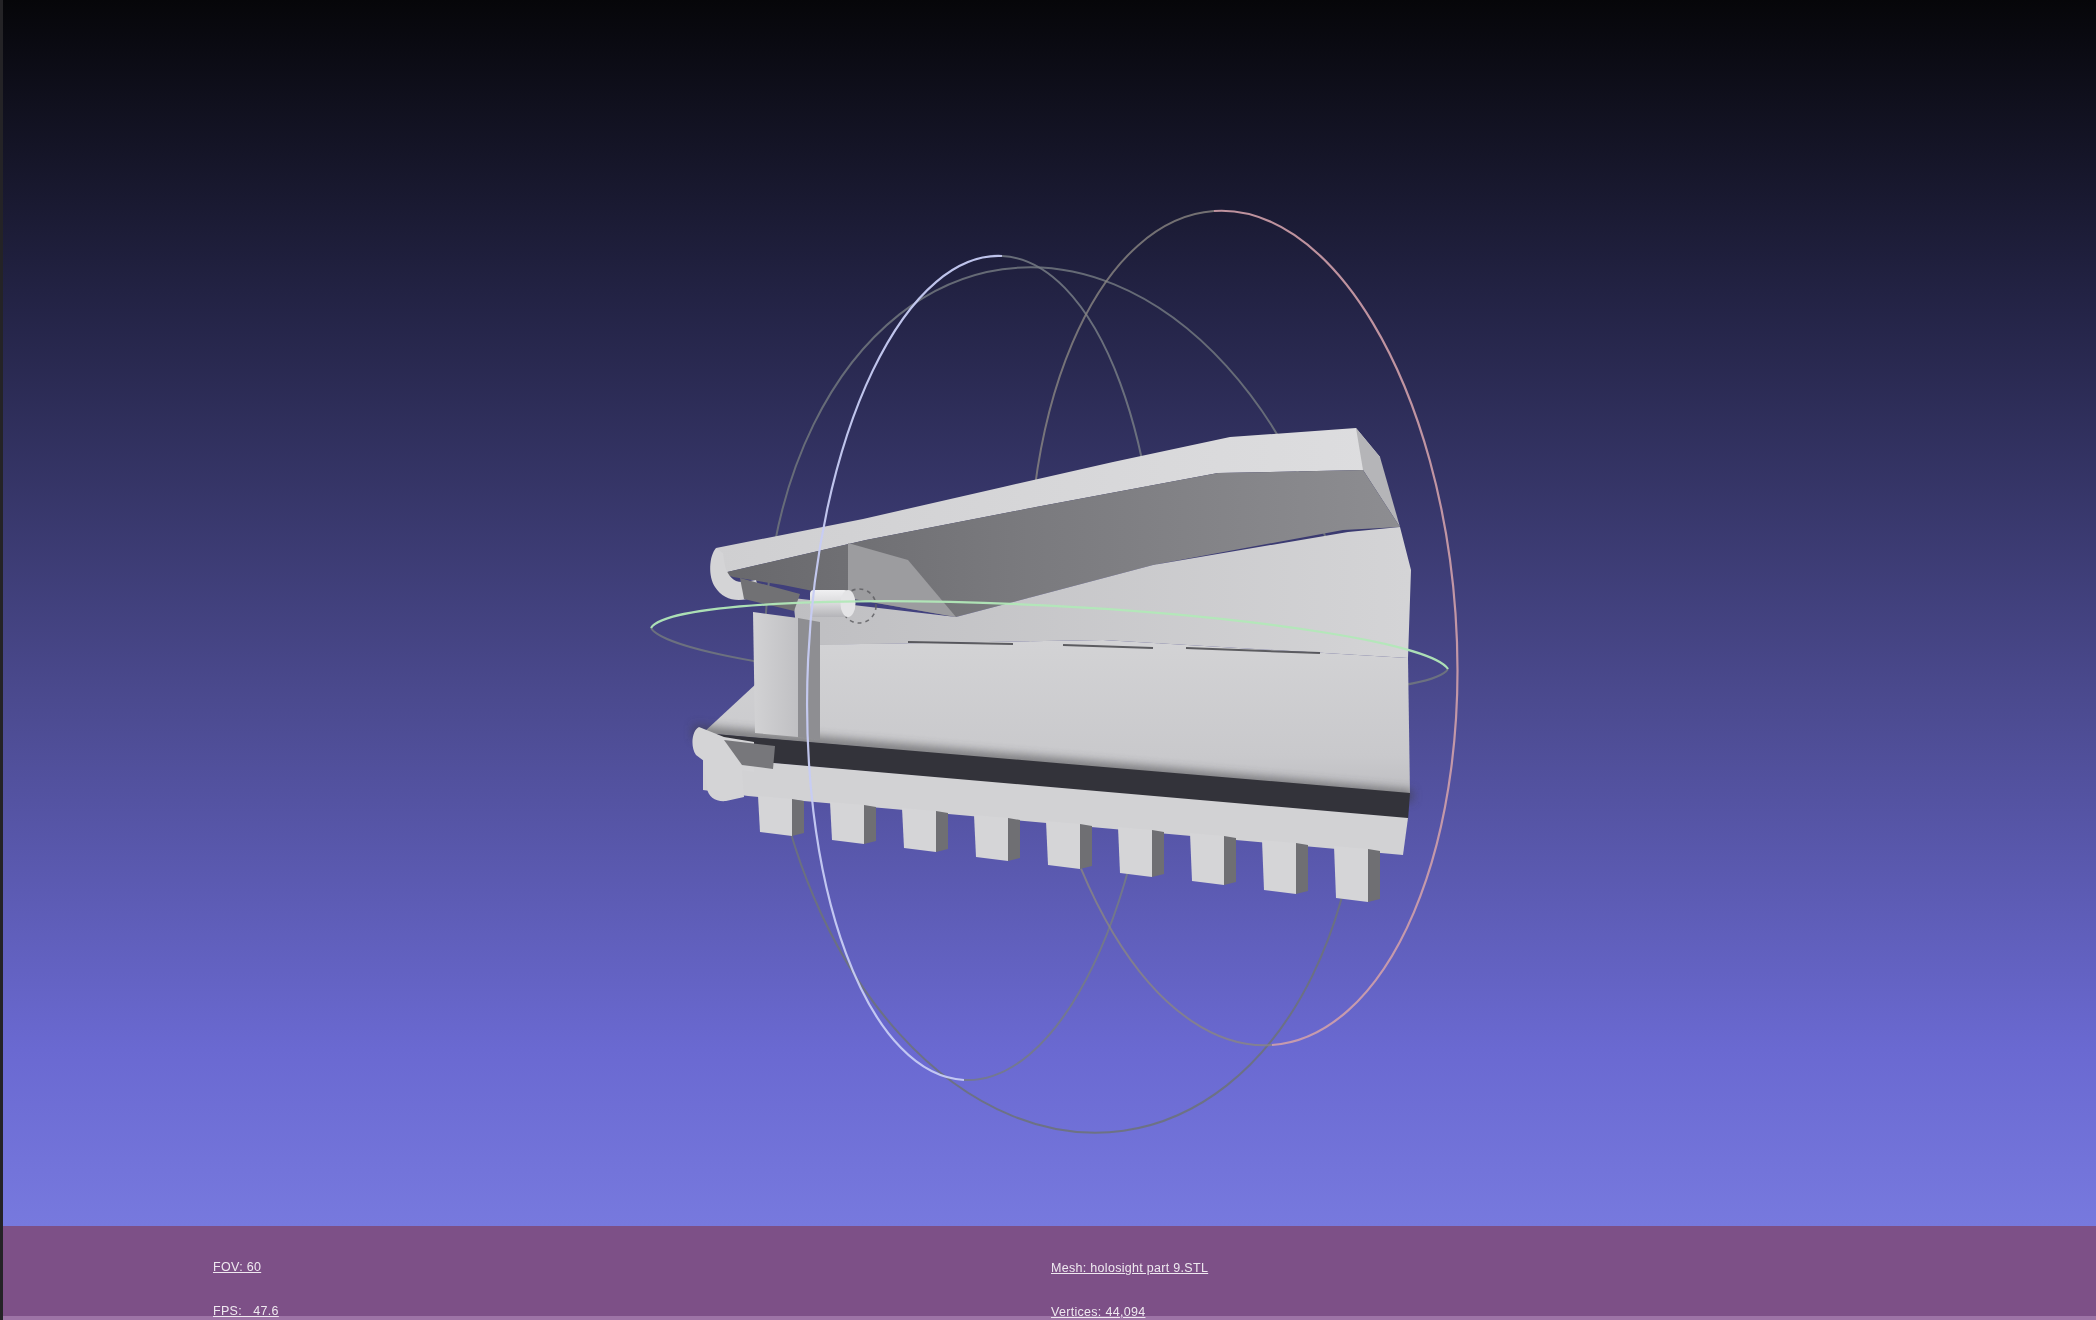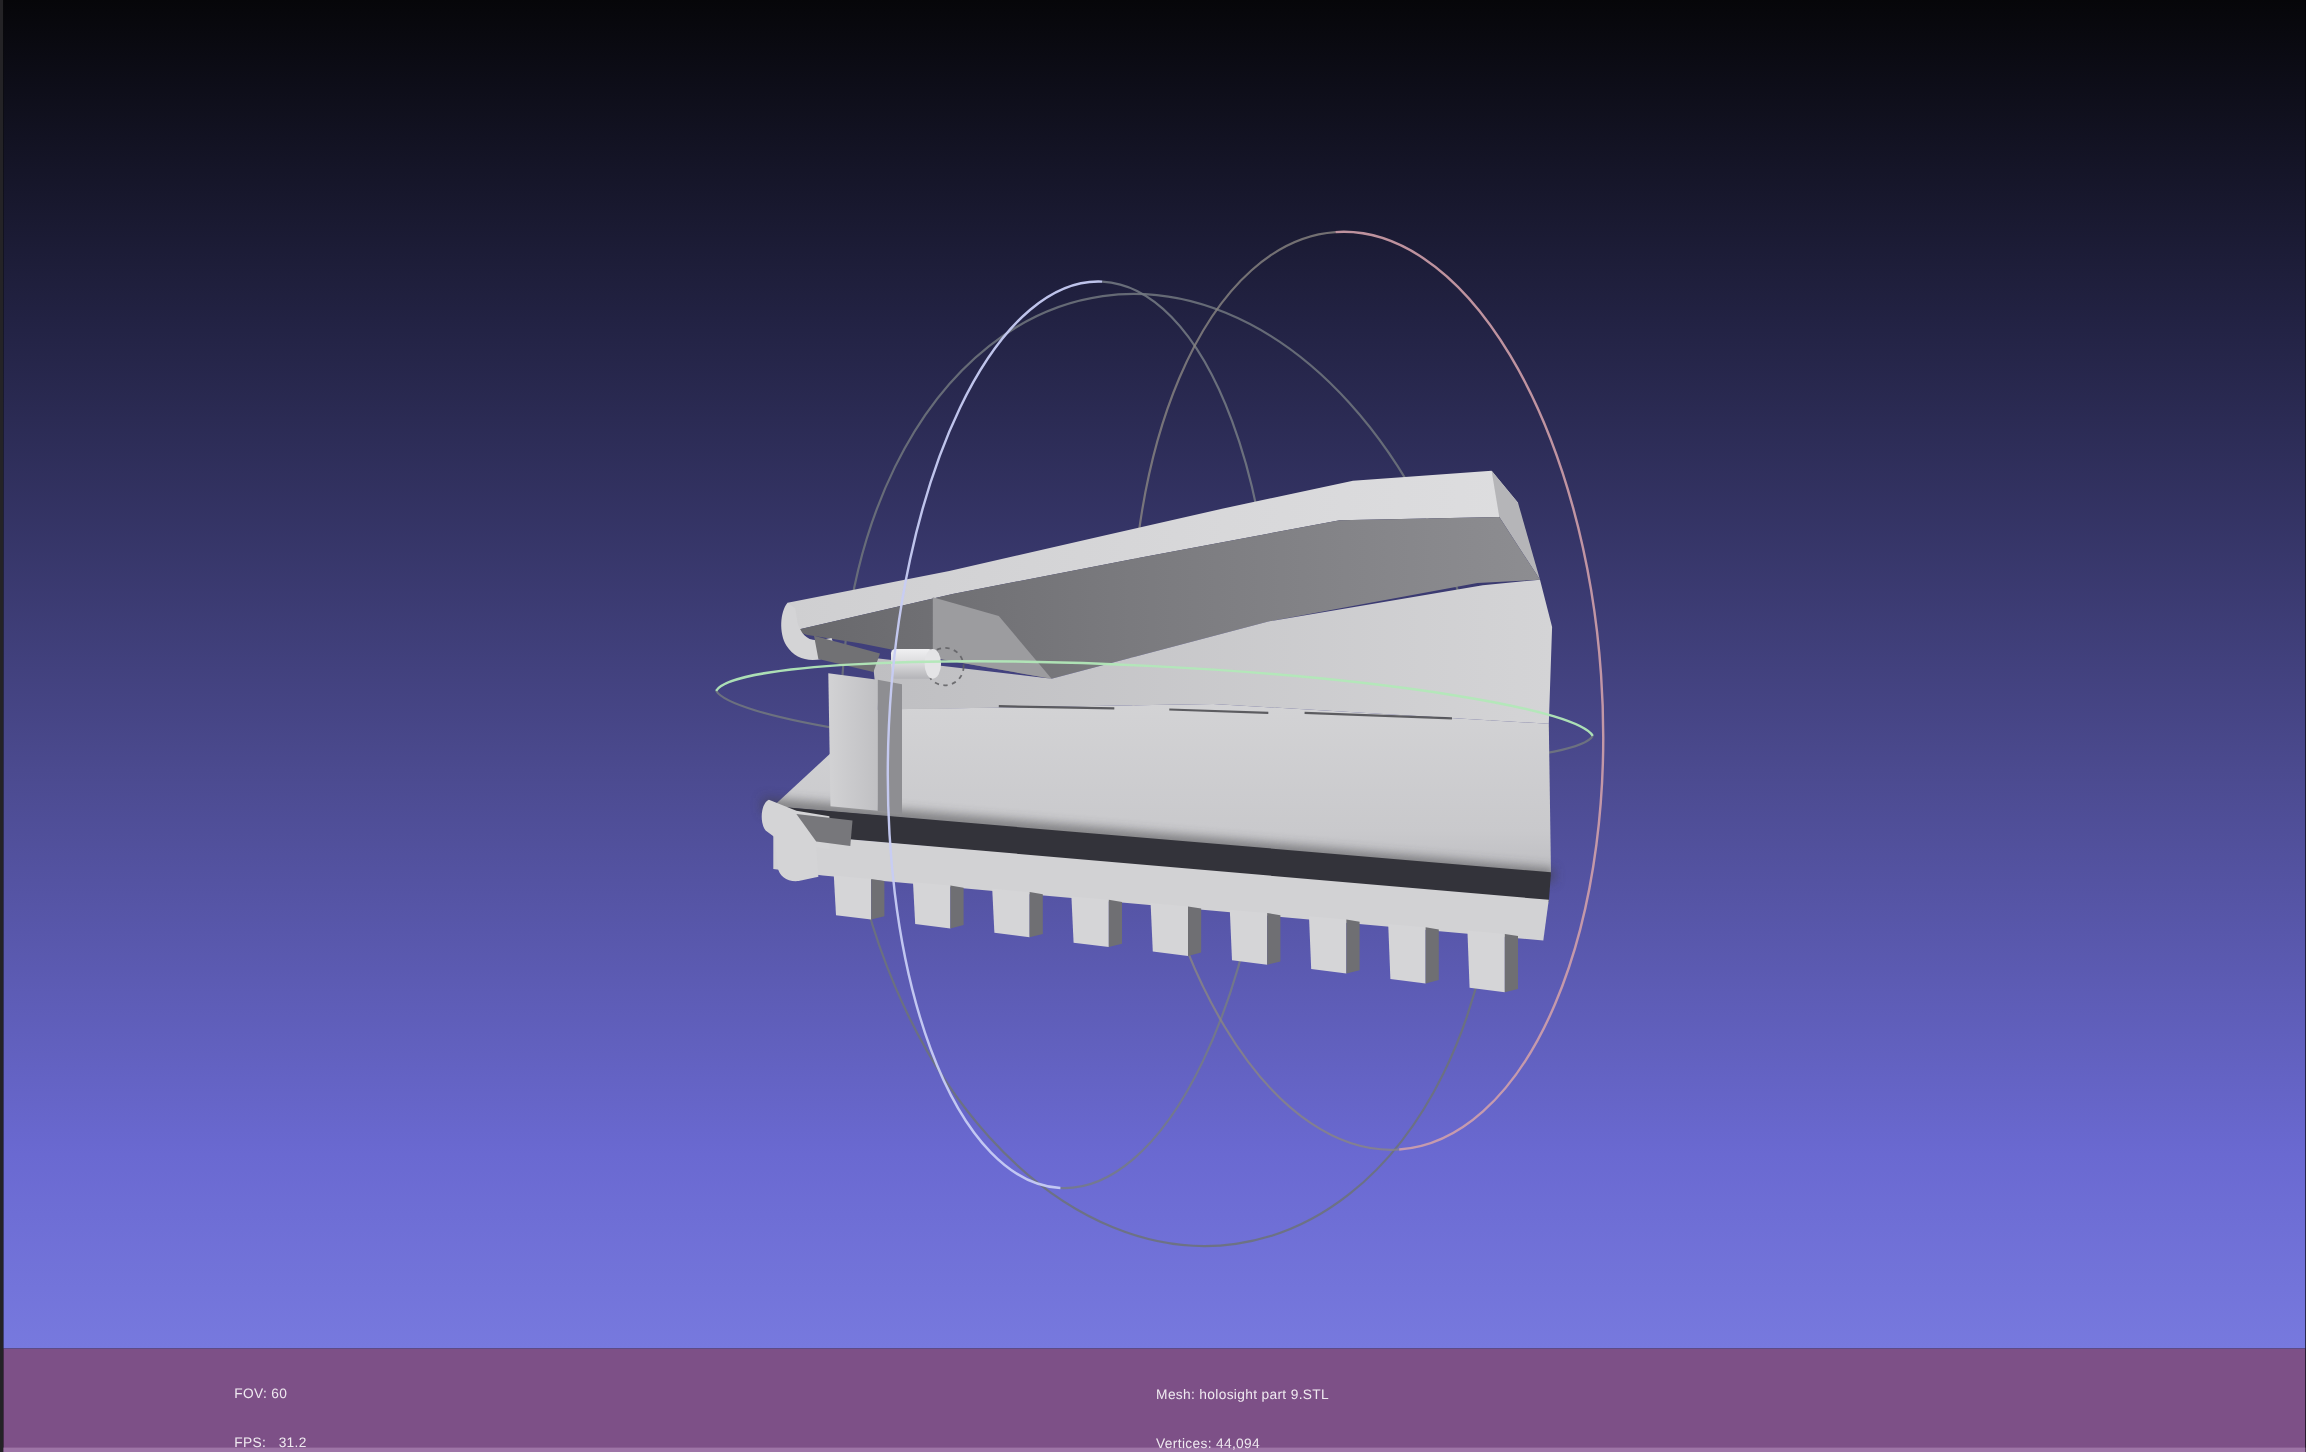--- a/index.html
+++ b/index.html
@@ -25,21 +25,21 @@
   .hud{
     position:absolute;
     color:#efe9f0;
     font-size:12.5px;
     line-height:14.5px;
     letter-spacing:0.3px;
     white-space:pre;
   }
   #hud-left{left:210px;top:5px;}
   #hud-right{left:1048px;top:6px;}
-  .hud div{height:14.5px;}
+  .hud div{height:14.5px;text-decoration:underline;}
 </style>
 </head>
 <body>
 
 <div id="stage">
 
   <div id="viewport">
     <svg width="2096" height="1226" viewBox="0 0 2096 1226">
       <defs>
         <linearGradient id="gTopBand" x1="0" y1="0" x2="1" y2="0">
@@ -158,21 +158,21 @@
         <path d="M648,628 A400 46 3 0 1 1445,669" stroke="#b2e8b8" opacity="0.95"></path>
         <path d="M999,256 A175 412 2.6 0 0 961,1080" stroke="#c7ccf4" opacity="0.95"></path>
         <path d="M1211,211 A213 418 -4 0 1 1269,1045" stroke="#d0a0aa" opacity="0.9"></path>
       </g>
     </svg>
   </div>
 
   <div id="statusbar">
     <div id="hud-left" class="hud">
       <div>FOV: 60</div>
-      <div>FPS:   31.2</div>
+      <div>FPS:   47.6</div>
       
     </div>
     <div id="hud-right" class="hud">
       <div>Mesh: holosight part 9.STL</div>
       <div>Vertices: 44,094</div>
       
       
     </div>
   </div>
 

